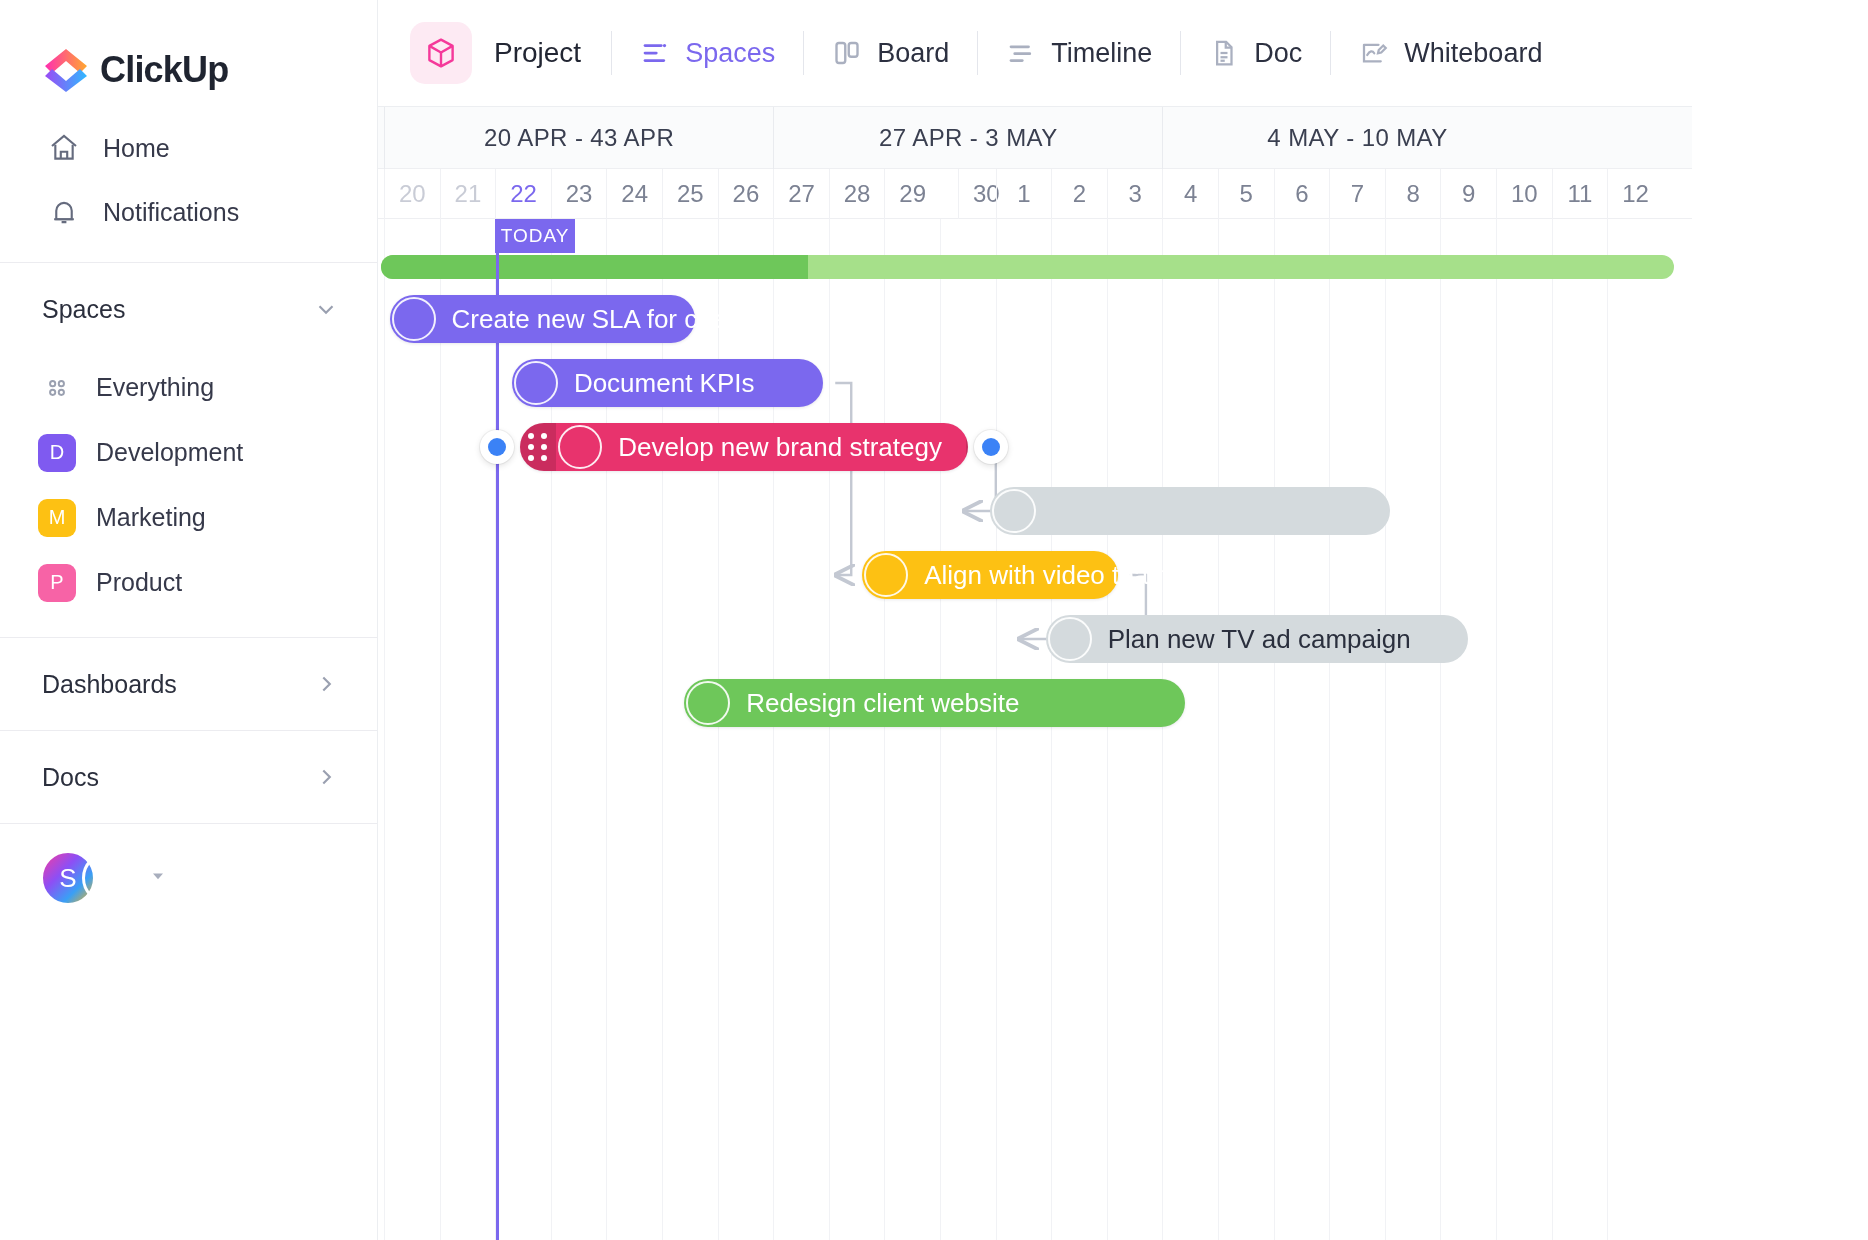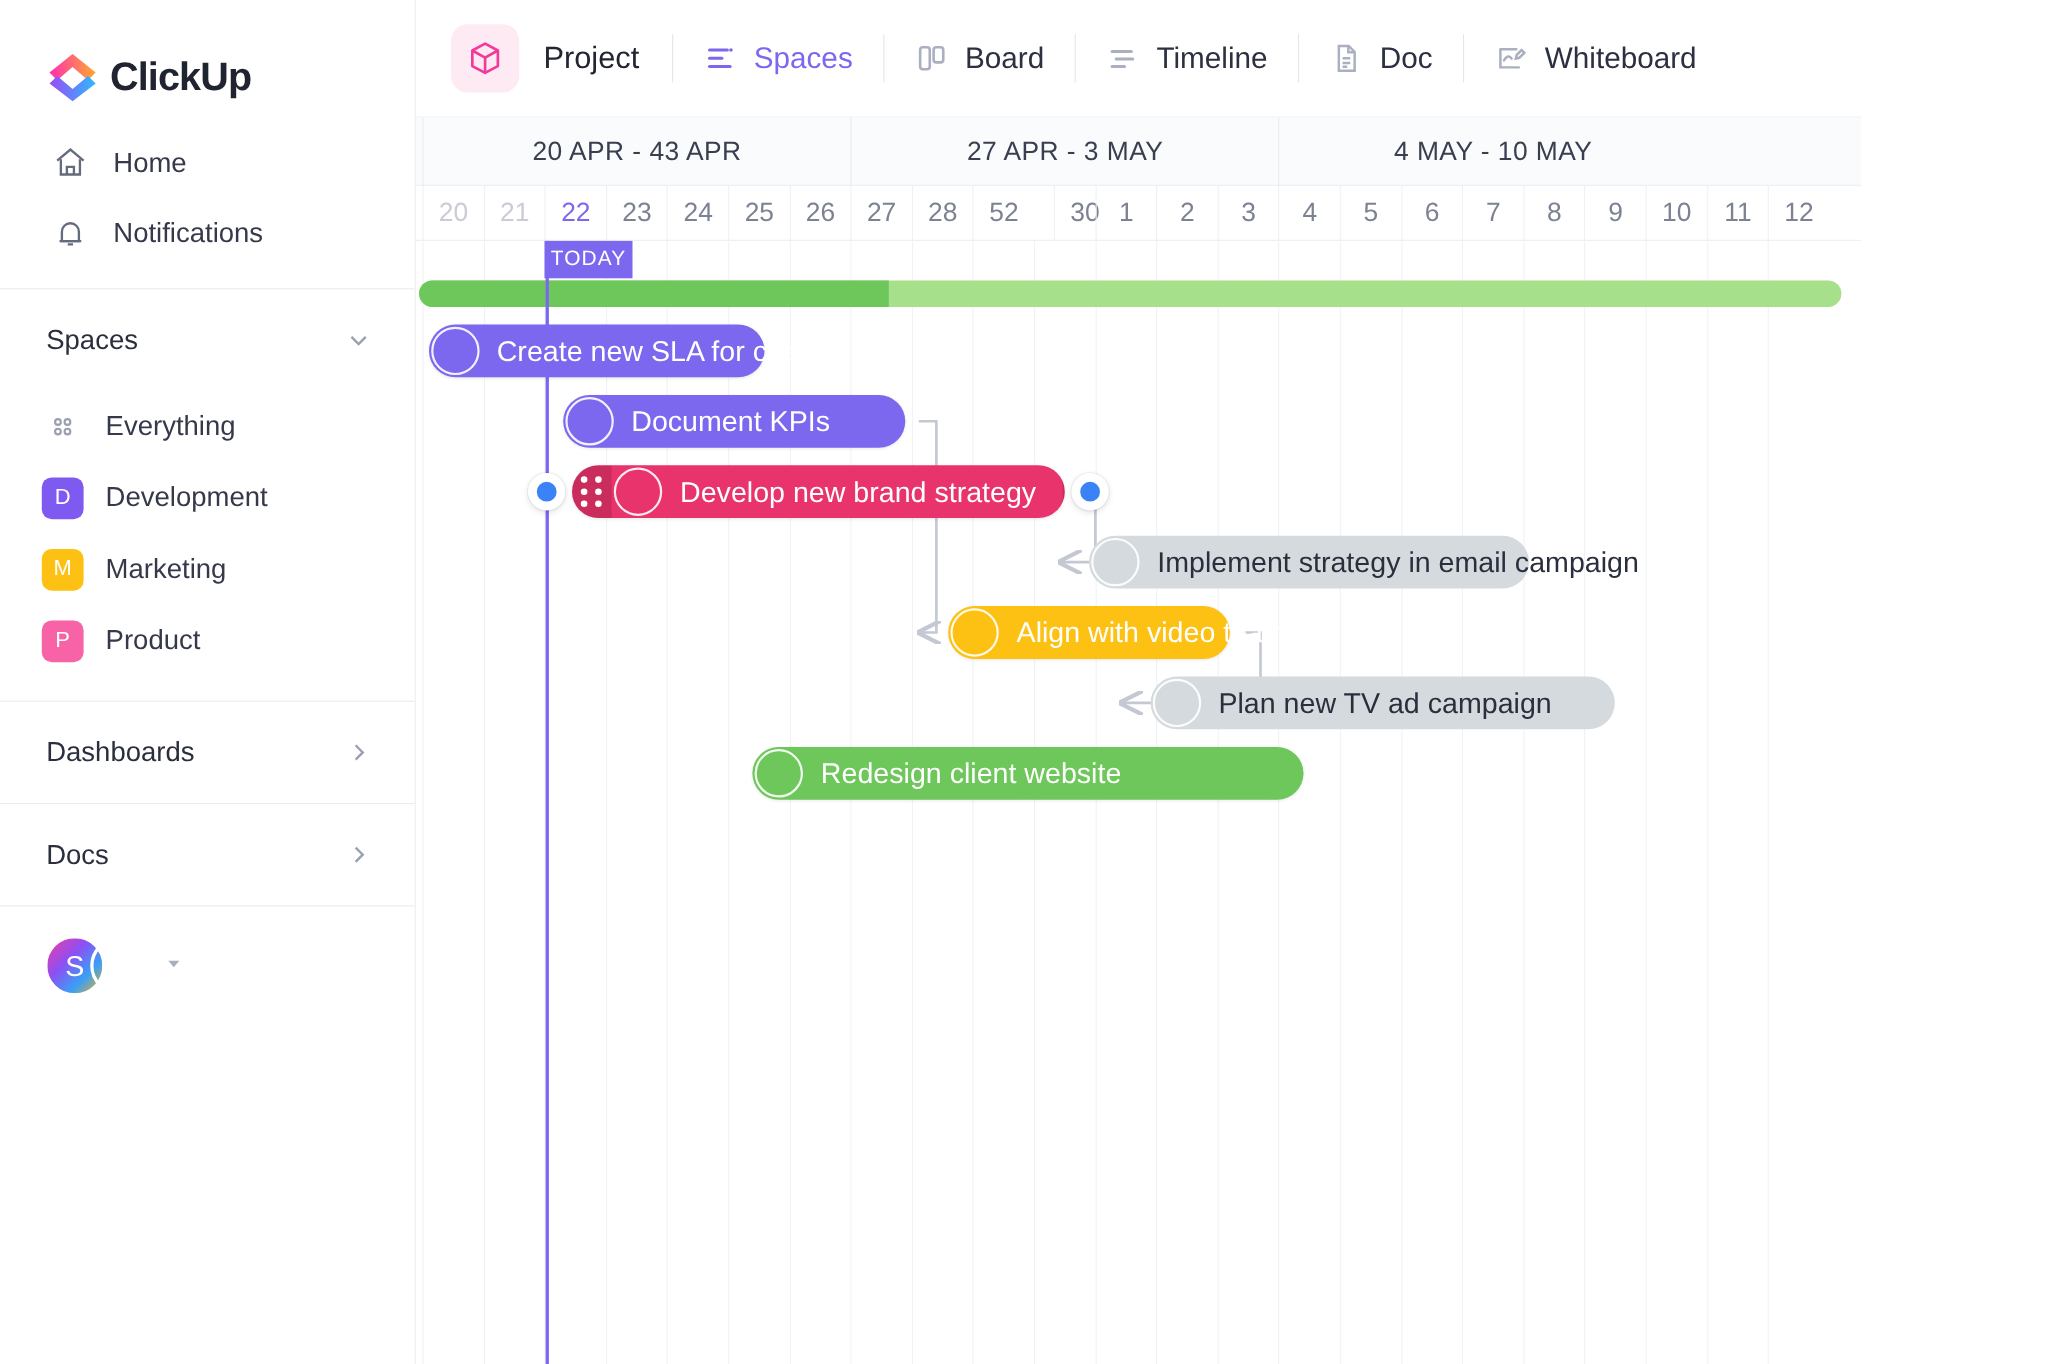--- a/index.html
+++ b/index.html
@@ -403,21 +403,21 @@
     <div id="dayrow">
         <div class="day-cell past" style="left: 6px; width: 55.6px;">20</div>
         <div class="day-cell past" style="left: 61.6px; width: 55.6px;">21</div>
         <div class="day-cell today" style="left: 117.2px; width: 55.6px;">22</div>
         <div class="day-cell " style="left: 172.8px; width: 55.6px;">23</div>
         <div class="day-cell " style="left: 228.4px; width: 55.6px;">24</div>
         <div class="day-cell " style="left: 284px; width: 55.6px;">25</div>
         <div class="day-cell " style="left: 339.6px; width: 55.6px;">26</div>
         <div class="day-cell " style="left: 395.2px; width: 55.6px;">27</div>
         <div class="day-cell " style="left: 450.8px; width: 55.6px;">28</div>
-        <div class="day-cell " style="left: 506.4px; width: 55.6px;">52</div>
+        <div class="day-cell " style="left: 506.4px; width: 55.6px;">29</div>
         <div class="day-cell " style="left: 562px; width: 55.6px; margin-left: 18px;">30</div>
         <div class="day-cell " style="left: 617.6px; width: 55.6px;">1</div>
         <div class="day-cell " style="left: 673.2px; width: 55.6px;">2</div>
         <div class="day-cell " style="left: 728.8px; width: 55.6px;">3</div>
         <div class="day-cell " style="left: 784.4px; width: 55.6px;">4</div>
         <div class="day-cell " style="left: 840px; width: 55.6px;">5</div>
         <div class="day-cell " style="left: 895.6px; width: 55.6px;">6</div>
         <div class="day-cell " style="left: 951.2px; width: 55.6px;">7</div>
         <div class="day-cell " style="left: 1006.8px; width: 55.6px;">8</div>
         <div class="day-cell " style="left: 1062.4px; width: 55.6px;">9</div>
@@ -490,21 +490,20 @@
           <span class="grip right"></span>
         </div>
         <span class="depdot" style="left: 102.22px; top: 323px;">
           <i></i>
         </span>
         <span class="depdot" style="left: 595.8px; top: 323px;">
           <i></i>
         </span>
         <div class="bar grey" style="left: 612.04px; top: 380px; width: 400.32px;">
           <span class="av"><span class="face"><span class="bg" style="background:#f3ecf8"></span><span class="hair" style="background:#5a4032"></span><span class="skin" style="background:#e8bb9a"></span><span class="body" style="background:#30384a"></span></span></span>
-          <span class="bar-label" style="color: rgb(42, 47, 61);">Implement strategy in email campaign</span>
         </div>
         <div class="bar" style="left: 484.16px; top: 444px; width: 255.76px; background: rgb(253, 193, 19);">
           <span class="av"><span class="face"><span class="bg" style="background:#fbe9ef"></span><span class="hair" style="background:#1a1410"></span><span class="skin" style="background:#7c4d2c"></span><span class="body" style="background:#262b3d"></span></span></span>
           <span class="bar-label" style="color: rgb(255, 255, 255);">Align with video team</span>
         </div>
         <div class="bar grey" style="left: 667.64px; top: 508px; width: 422.56px;">
           <span class="av"><span class="face"><span class="bg" style="background:#f2ecf7"></span><span class="hair" style="background:#6b5341"></span><span class="skin" style="background:#edc2a4"></span><span class="body" style="background:#3d4454"></span></span></span>
           <span class="bar-label" style="color: rgb(42, 47, 61);">Plan new TV ad campaign</span>
         </div>
         <div class="bar" style="left: 306.24px; top: 572px; width: 500.4px; background: rgb(110, 199, 90);">

